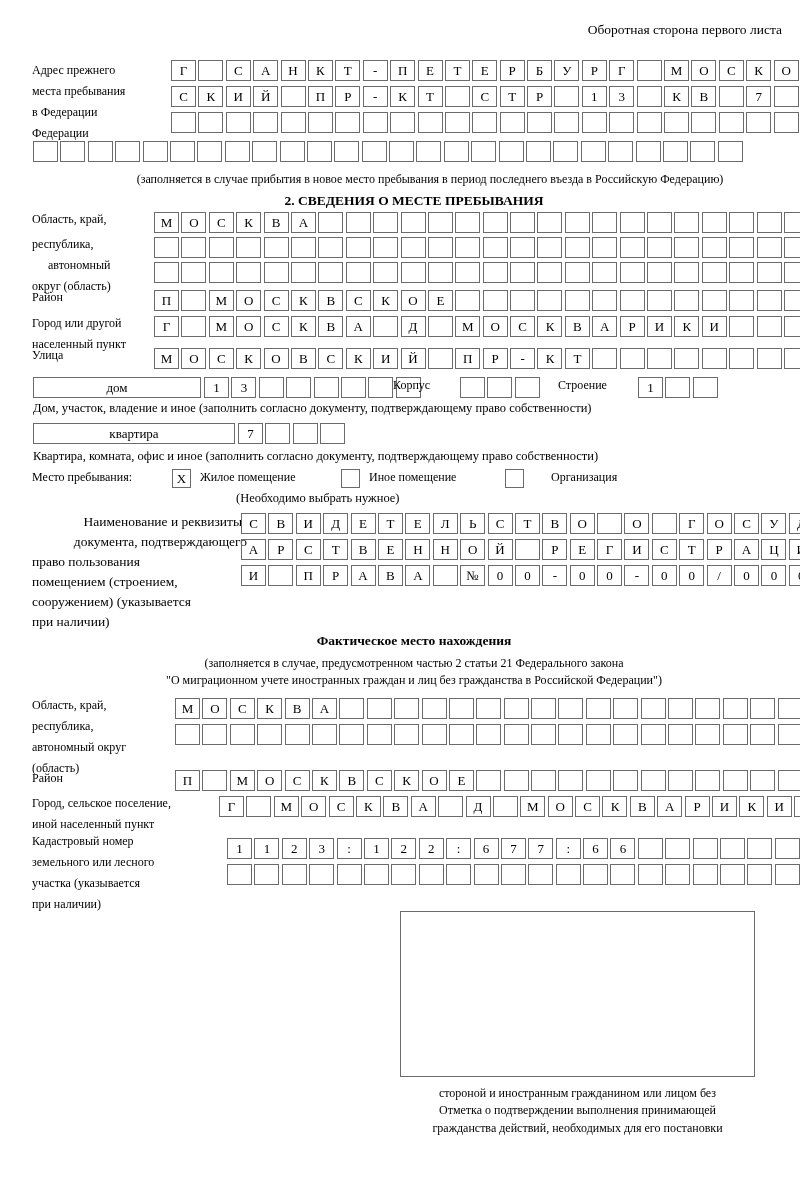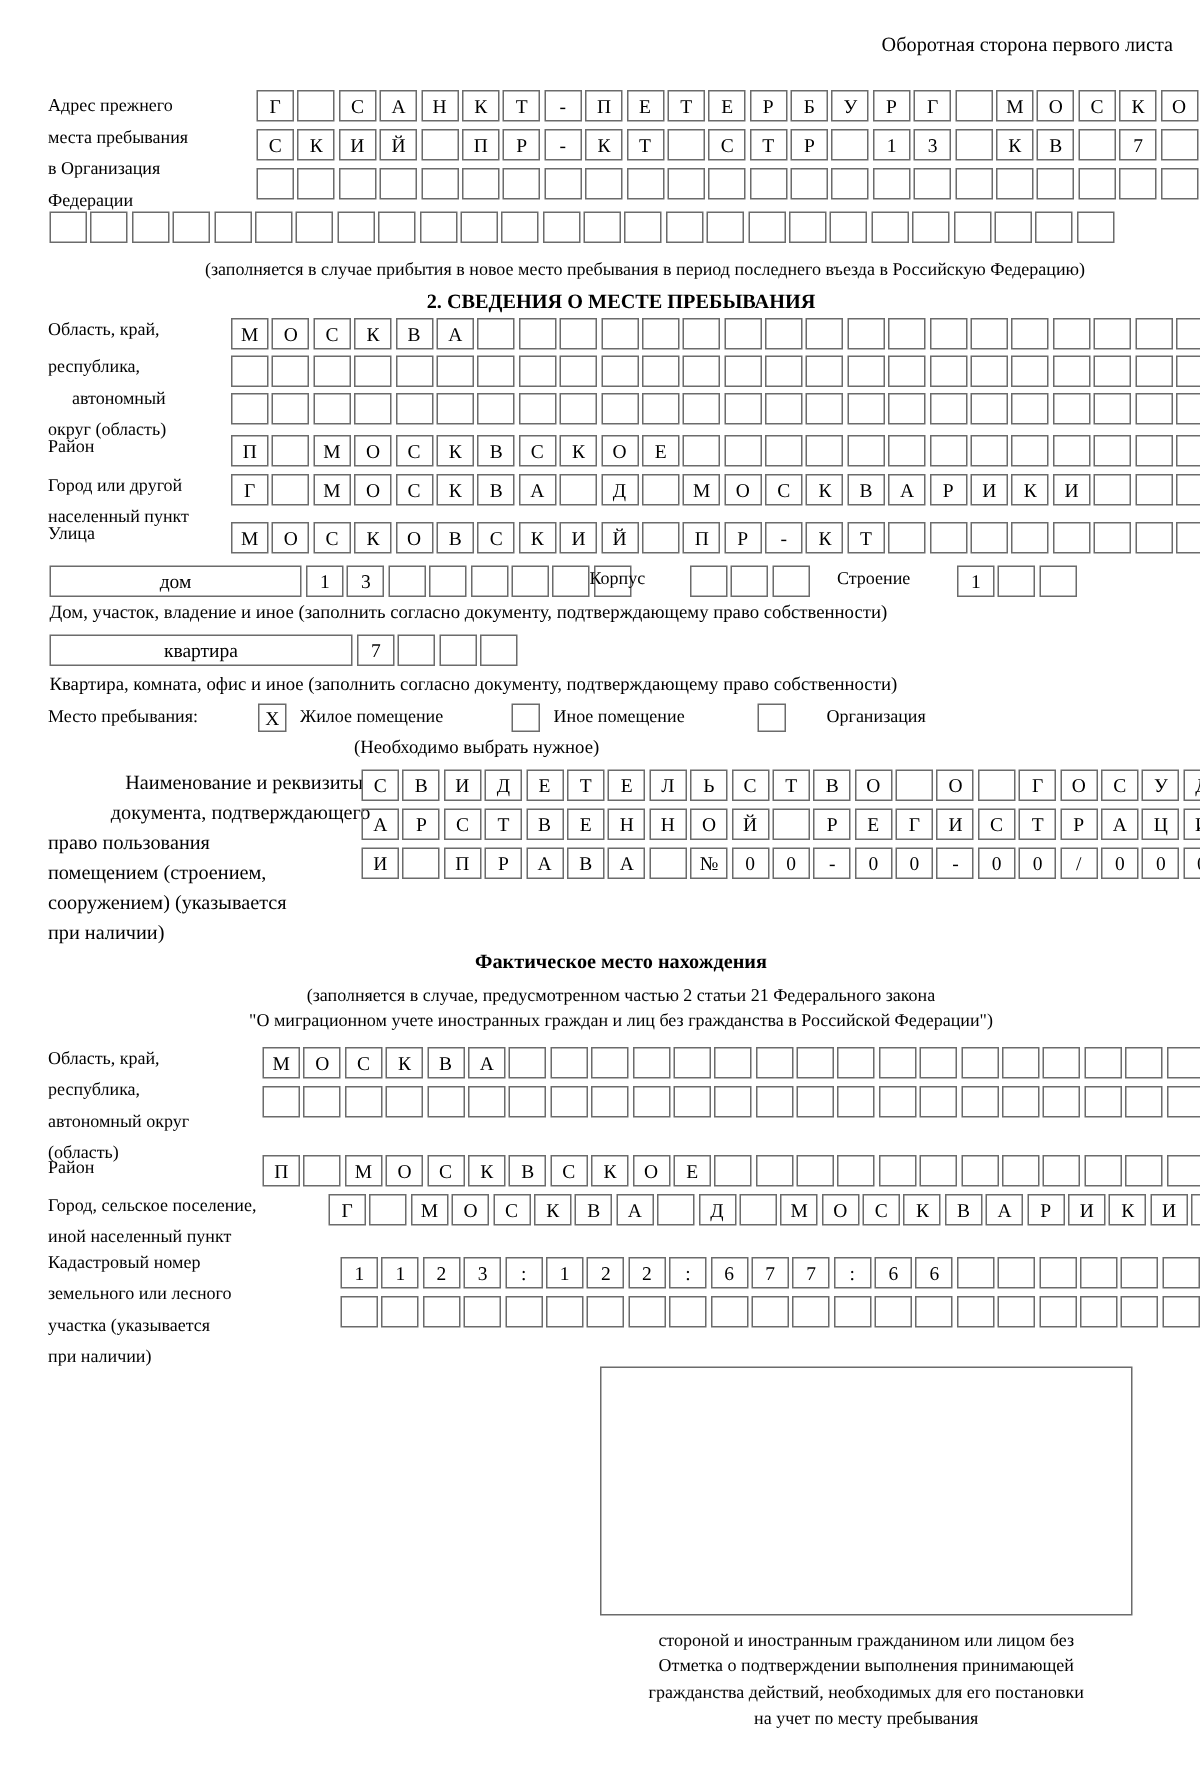--- a/index.html
+++ b/index.html
@@ -65,21 +65,21 @@
 </style>
 </head>
 <body>
 
 <div class="page">
 
   <div class="hdr-right">Оборотная сторона первого листа</div>
 
   <div class="tline" style="left:32px;top:63px;">Адрес прежнего</div>
   <div class="tline" style="left:32px;top:84px;">места пребывания</div>
-  <div class="tline" style="left:32px;top:105px;">в Организация</div>
+  <div class="tline" style="left:32px;top:105px;">в Федерации</div>
   <div class="tline" style="left:32px;top:126px;">Федерации</div>
 
   <div class="boxrow" id="pa-r1" style="left:171px;top:60px;">
       <div class="bx">Г</div>
       <div class="bx"></div>
       <div class="bx">С</div>
       <div class="bx">А</div>
       <div class="bx">Н</div>
       <div class="bx">К</div>
       <div class="bx">Т</div>
@@ -636,16 +636,15 @@
       <div class="bx"></div>
       <div class="bx"></div>
       <div class="bx"></div>
     </div>
 
   <div class="bigbox" style="left:400px;top:911px;width:355px;height:166px;"></div>
   <div class="stampcap" style="left:395px;top:1085px;width:365px;">
     <div>стороной и иностранным гражданином или лицом без</div>
     <div>Отметка о подтверждении выполнения принимающей</div>
     <div>гражданства действий, необходимых для его постановки</div>
-    <div>на учет по месту пребывания</div>
   </div>
 
 </div>
 
 </body></html>

